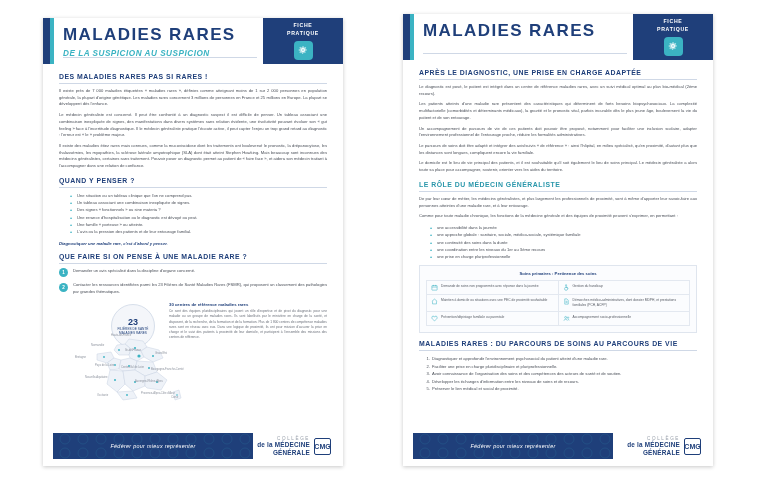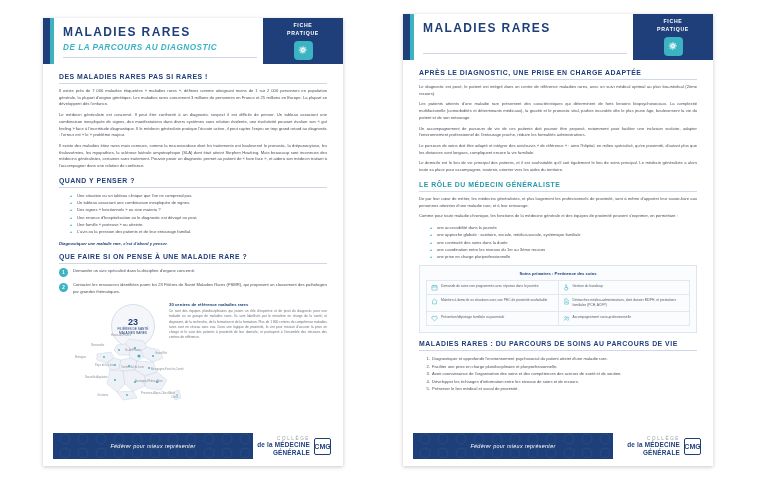--- a/index.html
+++ b/index.html
@@ -46,21 +46,21 @@
     width: 4px;
     background: #3bb3c3;
   }
   .hdr-txt {
     padding-left: 20px;
     padding-top: 7px;
   }
   .hdr-title {
     color: #1f3f7a;
     font-weight: bold;
-    font-size: 12px;
+    font-size: 17px;
     letter-spacing: 1.4px;
   }
   .hdr-sub {
     color: #3bb3c3;
     font-style: italic;
     font-weight: bold;
     font-size: 8.2px;
     letter-spacing: 0.5px;
     margin-top: 4px;
   }
@@ -342,21 +342,21 @@
 
 <div class="stage">
 
   <div class="sheet sheet-left">
 
     <div class="hdr">
       <div class="hdr-bar"></div>
       <div class="hdr-bar2"></div>
       <div class="hdr-txt">
         <div class="hdr-title">MALADIES RARES</div>
-        <div class="hdr-sub">DE LA PARCOURS AU DIAGNOSTIC</div>
+        <div class="hdr-sub">DE LA SUSPICION AU SUSPICION</div>
       </div>
       <div class="hdr-rule"></div>
       <div class="fiche">
         <div class="fiche-l1">FICHE</div>
         <div class="fiche-l2">PRATIQUE</div>
         <div class="fiche-badge">
           <svg viewBox="0 0 24 24" width="12" height="12" fill="#ffffff">
             <path d="M12 8.2a3.8 3.8 0 1 0 0 7.6 3.8 3.8 0 0 0 0-7.6zm0 6a2.2 2.2 0 1 1 0-4.4 2.2 2.2 0 0 1 0 4.4z"></path>
             <path d="M20 13.1v-2.2l-2-.4a6.3 6.3 0 0 0-.7-1.7l1.2-1.6-1.6-1.6-1.6 1.2c-.5-.3-1.1-.6-1.7-.7l-.4-2h-2.2l-.4 2c-.6.1-1.2.4-1.7.7L6.3 5.6 4.7 7.2l1.2 1.6c-.3.5-.6 1.1-.7 1.7l-2 .4v2.2l2 .4c.1.6.4 1.2.7 1.7l-1.2 1.6 1.6 1.6 1.6-1.2c.5.3 1.1.6 1.7.7l.4 2h2.2l.4-2c.6-.1 1.2-.4 1.7-.7l1.6 1.2 1.6-1.6-1.2-1.6c.3-.5.6-1.1.7-1.7l2-.4z" opacity="0.55"></path>
           </svg>

